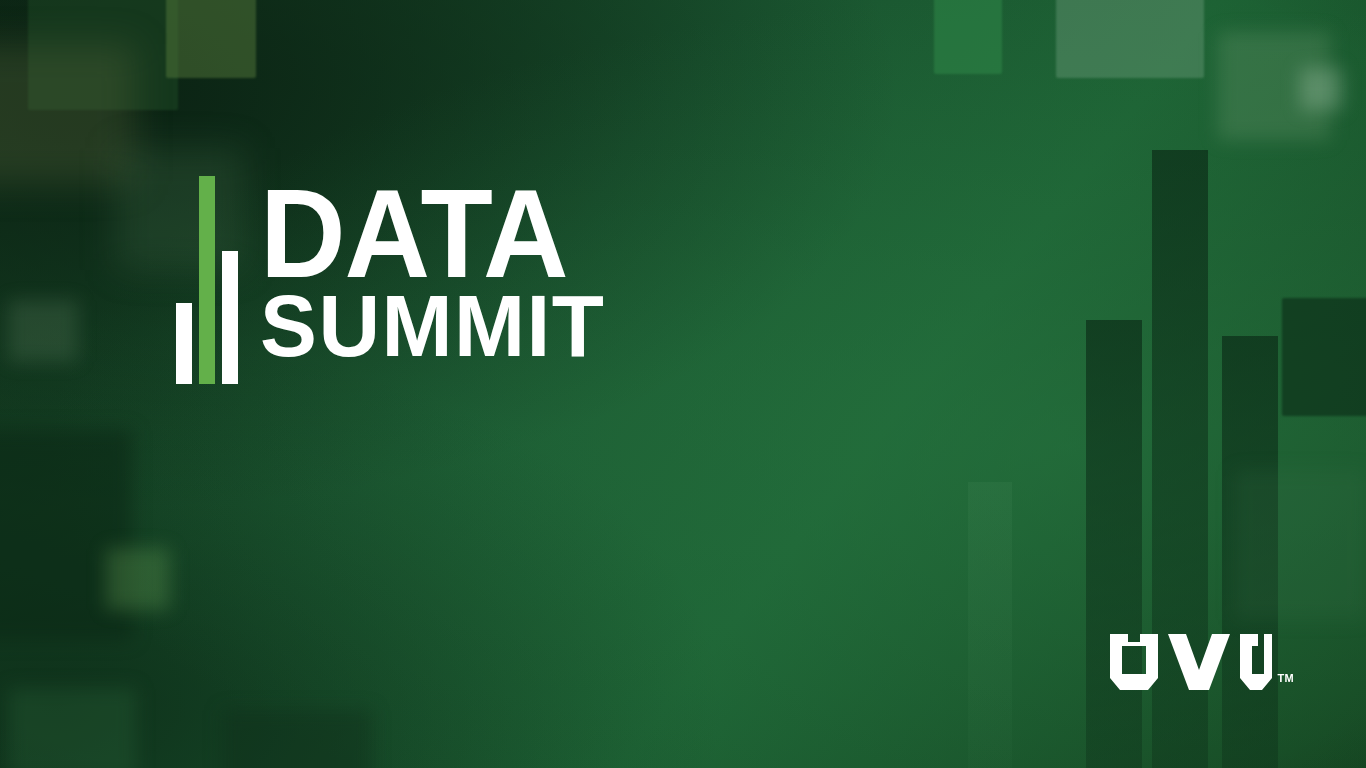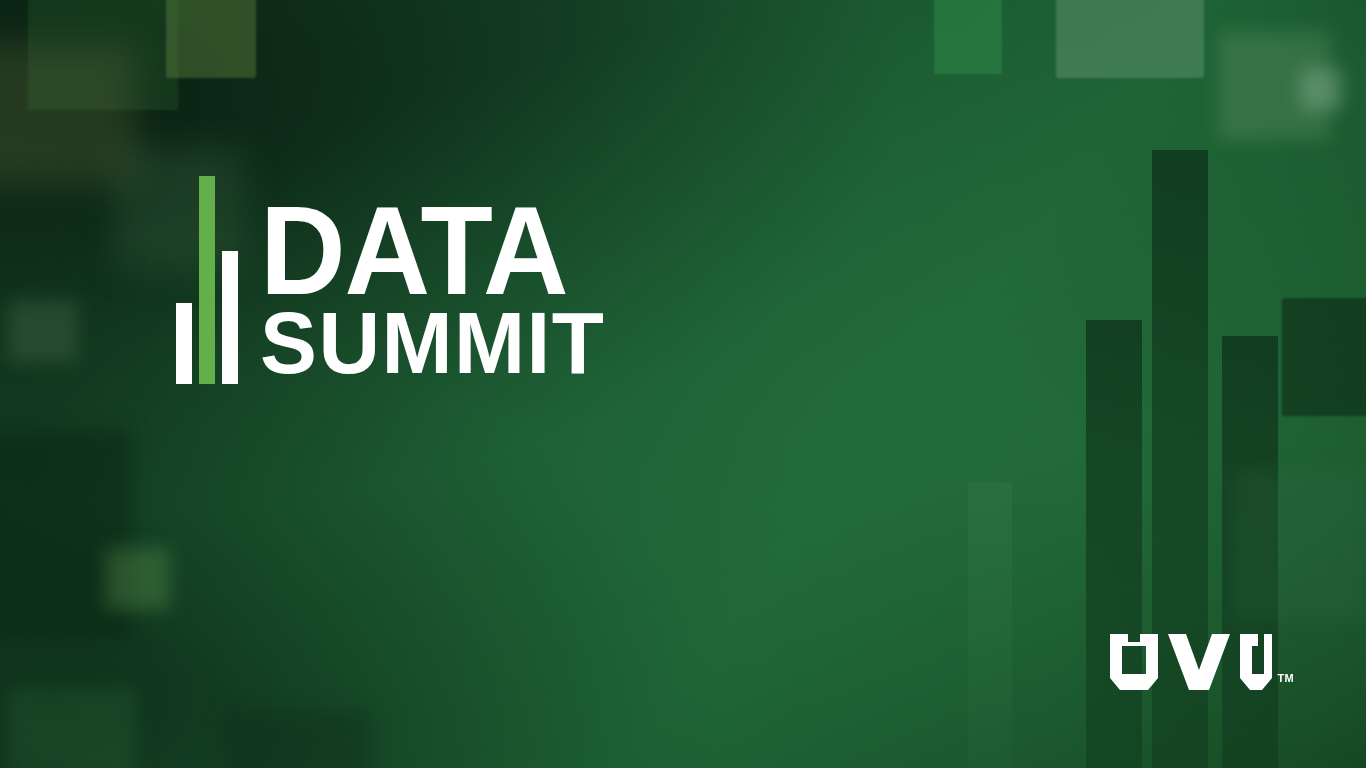--- a/index.html
+++ b/index.html
@@ -58,21 +58,21 @@
   .motif-bar.light {
     background: linear-gradient(180deg, rgba(74,140,92,0.17) 0%, rgba(74,140,92,0.05) 100%);
   }
 
   
   .ds-logo {
     position: absolute;
     left: 176px;
     top: 176px;
     display: flex;
-    align-items: flex-end;
+    align-items: flex-start;
     gap: 22px;
   }
   .ds-bars {
     position: relative;
     width: 62px;
     height: 208px;
     flex: 0 0 auto;
   }
   .ds-bars .bar {
     position: absolute;

